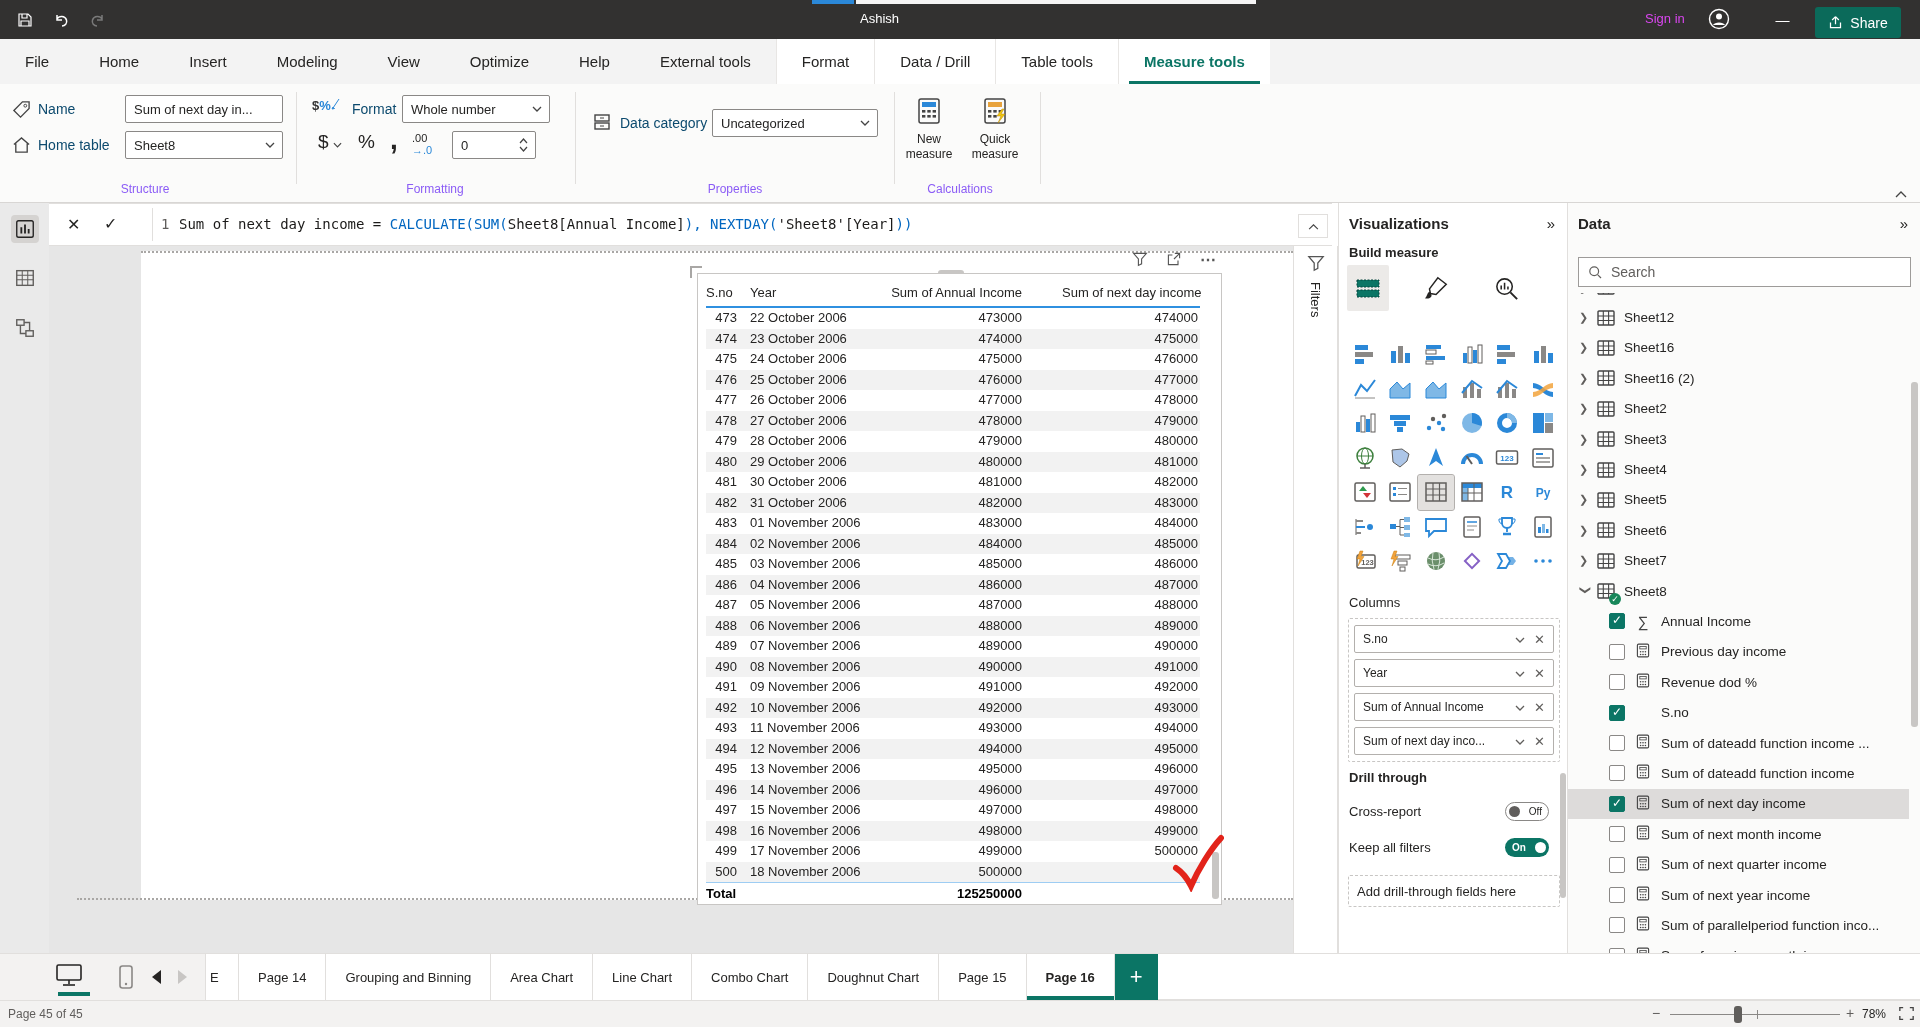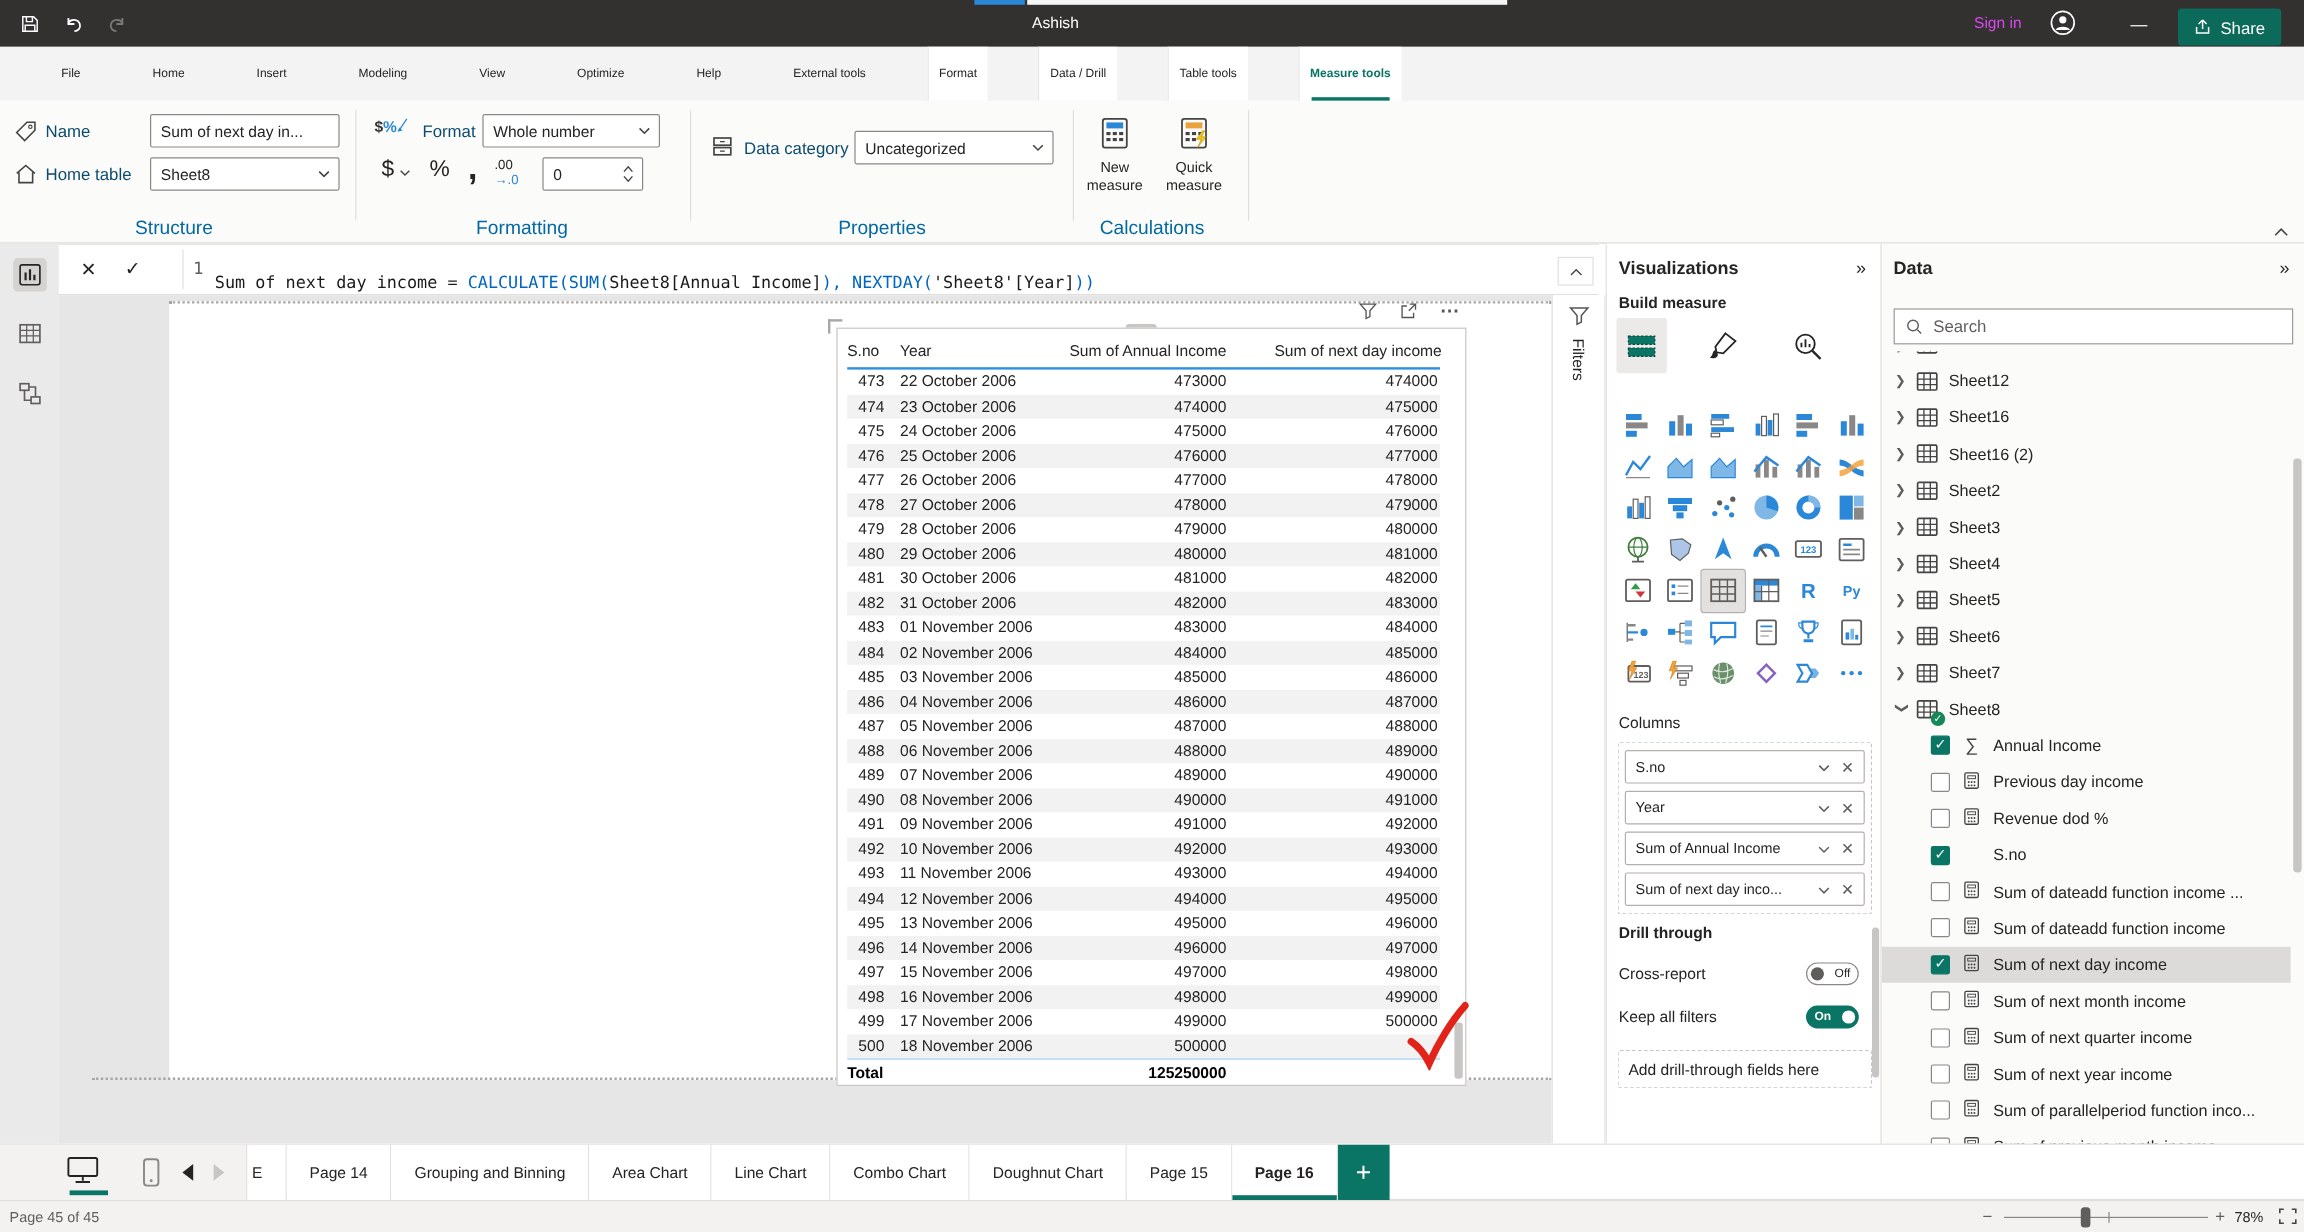--- a/index.html
+++ b/index.html
@@ -10,44 +10,44 @@
   
   #titlebar { left:0; top:0; width:1920px; height:39px; background:#323130; color:#fff; }
   .tb-ic { position:absolute; top:9px; width:22px; height:22px; display:flex; align-items:center; justify-content:center; }
   #tb-title { position:absolute; top:11px; left:860px; font-size:13px; color:#fff; }
   #signin { position:absolute; top:11px; left:1645px; font-size:13px; color:#d946ef; }
   .winbtn { position:absolute; top:0; width:55px; height:39px; display:flex; align-items:center; justify-content:center; color:#fff; font-size:14px; }
   .ctxstrip { position:absolute; top:0; height:4px; }
 
   
   #menubar { left:0; top:39px; width:1920px; height:45px; background:#f3f3f3; display:flex; align-items:stretch; }
-  .mtab { display:flex; align-items:center; padding:0 9px; font-size:10px; color:#252423; position:relative;margin-left:42px; }
+  .mtab { display:flex; align-items:center; padding:0 25px; font-size:15px; color:#252423; position:relative; }
   .mtab.ctx { background:#fff; border-left:1px solid #e8e6e4; }
   .mtab.active { color:#0B7565; font-weight:bold; }
   .mtab.active::after { content:""; position:absolute; left:10px; right:10px; bottom:0; height:3px; background:#0B7565; }
   #share-btn { position:absolute; top:7px; left:1815px; width:86px; height:31px; background:#0B6A5A; border-radius:3px; color:#fff; font-size:14px; display:flex; align-items:center; justify-content:center; gap:7px; }
 
   
   #ribbon { left:0; top:84px; width:1920px; height:119px; background:#fbfbfa; border-bottom:1px solid #d8d6d4; }
-  .rb-label { position:absolute; top:98px; font-size:16px; color:#0369a1; text-align:center; }
+  .rb-label { position:absolute; top:98px; font-size:12px; color:#8b5cf6; text-align:center; }
   .rb-sep { position:absolute; top:8px; height:92px; width:1px; background:#e1dfdd; }
   .rb-text { font-size:14px; color:#0c4a6e; }
   .rb-input { position:absolute; background:#fff; border:1px solid #8a8886; border-radius:2px; font-size:13px; color:#252423; display:flex; align-items:center; padding:0 8px; overflow:hidden; white-space:nowrap; }
   .rb-chev { position:absolute; right:7px; top:50%; transform:translateY(-50%); }
   .two-line-btn { position:absolute; top:8px; width:58px; height:88px; display:flex; flex-direction:column; align-items:center; font-size:12px; color:#252423; text-align:center; line-height:15px; }
   .two-line-btn svg { margin:4px 0 6px 0; }
   #ribbon-collapse { position:absolute; left:1895px; top:100px; }
 
   
   #formulabar { left:49px; top:203px; width:1283px; height:43px; background:#fff; border-top:1px solid #e1dfdd; border-bottom:1px solid #e1dfdd; font-family:"DejaVu Sans Mono", monospace; }
   #fx-cancel { position:absolute; left:18px; top:11px; font-size:16px; color:#252423; font-family:"Liberation Sans",sans-serif;}
   #fx-commit { position:absolute; left:55px; top:10px; font-size:16px; color:#252423; font-family:"Liberation Sans",sans-serif;}
   #fx-sep { position:absolute; left:103px; top:4px; bottom:4px; width:1px; background:#e1dfdd; }
   #fx-line-no { position:absolute; left:112px; top:12px; font-size:14px; color:#605e5c; }
-  #fx-text { position:absolute; left:130px; top:24px; font-size:14px; white-space:nowrap; }
+  #fx-text { position:absolute; left:130px; top:12px; font-size:14px; white-space:nowrap; }
   #fx-text .p { color:#1b1a19; }
   #fx-text .f { color:#0066c0; }
   #fx-expand { position:absolute; right:4px; top:10px; width:30px; height:24px; border:1px solid #e1dfdd; display:flex; align-items:center; justify-content:center; }
 
   
   #leftbar { left:0; top:203px; width:49px; height:750px; background:#eaeaea; }
   .navview { position:absolute; left:11px; width:28px; height:28px; display:flex; align-items:center; justify-content:center; border-radius:4px; }
   .navview.sel { background:#d5d3d1; }
   #canvas { left:49px; top:246px; width:1244px; height:707px; background:#e6e6e6; overflow:hidden; }
   #page { position:absolute; left:92px; top:5px; width:1152px; height:649px; background:#fff; border-top:2px dotted #a9a7a5; }

